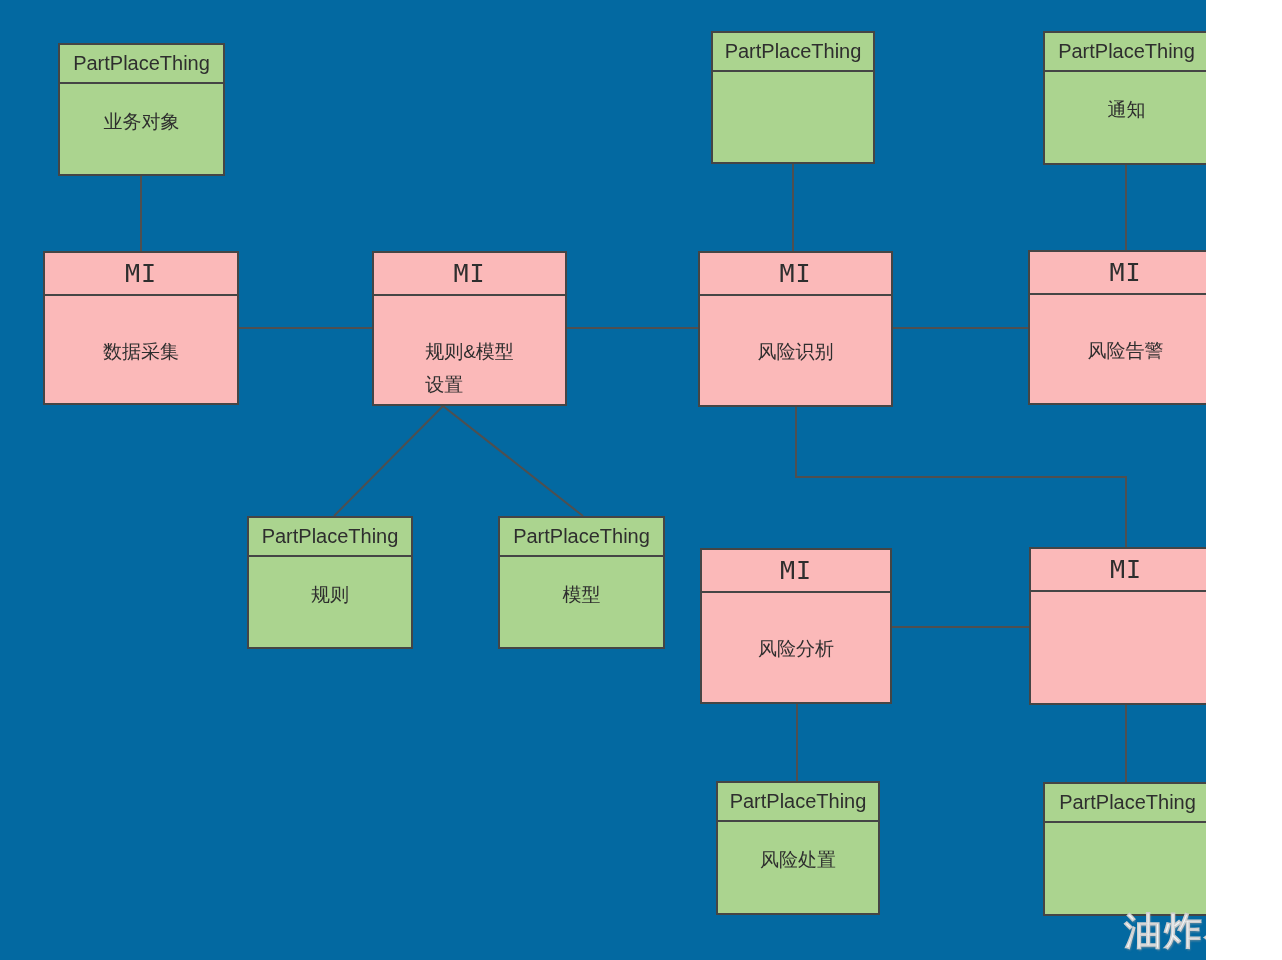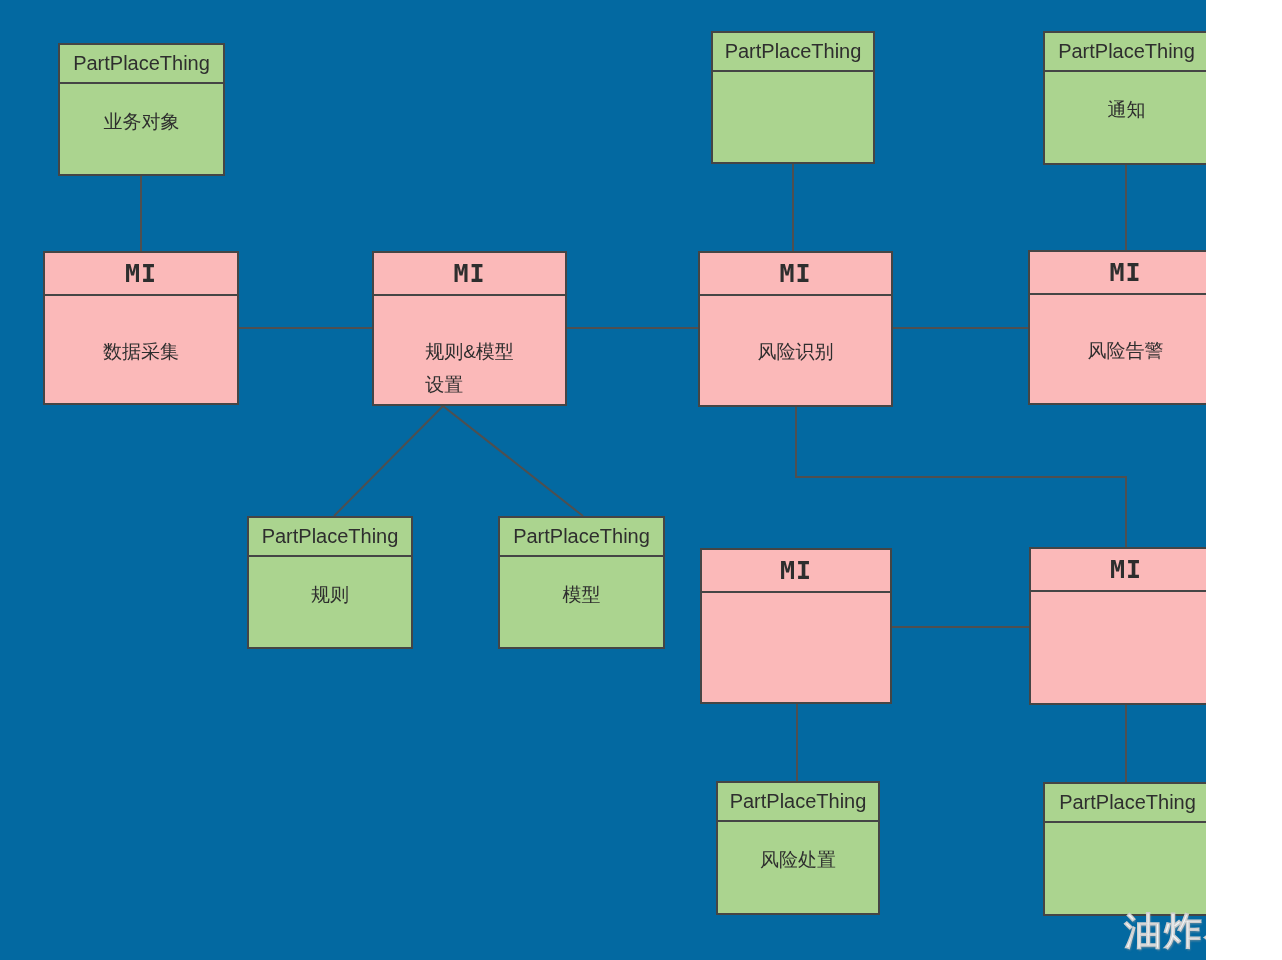--- a/index.html
+++ b/index.html
@@ -24,21 +24,21 @@
   .hdr{
     box-sizing:border-box;
     border-bottom:2px solid var(--border,#454545);
     display:flex;align-items:center;justify-content:center;
     flex:0 0 auto;
   }
   .green .hdr{height:39px;font-size:20px;font-weight:500;letter-spacing:0px;}
   .pink .hdr{
     height:43px;
     font-family:"DejaVu Sans Mono","Liberation Mono",monospace;
-    font-size:25px;font-weight:700;letter-spacing:1px;
+    font-size:25px;font-weight:400;letter-spacing:1px;
   }
   .nbody{
     flex:1 1 auto;
     display:flex;justify-content:center;align-items:flex-start;
     text-align:left;
     font-size:19px;
     line-height:33px;
     white-space:pre-line;
   }
   .green .nbody{padding-top:21px;}
@@ -123,20 +123,21 @@
     <div class="nbody">风险识别</div>
   </div>
 
   <div class="node pink" style="left:1028px;top:250px;width:195px;height:155px">
     <div class="hdr">MI</div>
     <div class="nbody">风险告警</div>
   </div>
 
   <div class="node pink" style="left:700px;top:548px;width:192px;height:156px">
     <div class="hdr">MI</div>
+    <div class="nbody">风险分析</div>
   </div>
 
   <div class="node pink" style="left:1029px;top:547px;width:194px;height:158px">
     <div class="hdr">MI</div>
   </div>
 
   <div class="watermark">油炸小波</div>
 
 </div>
 

